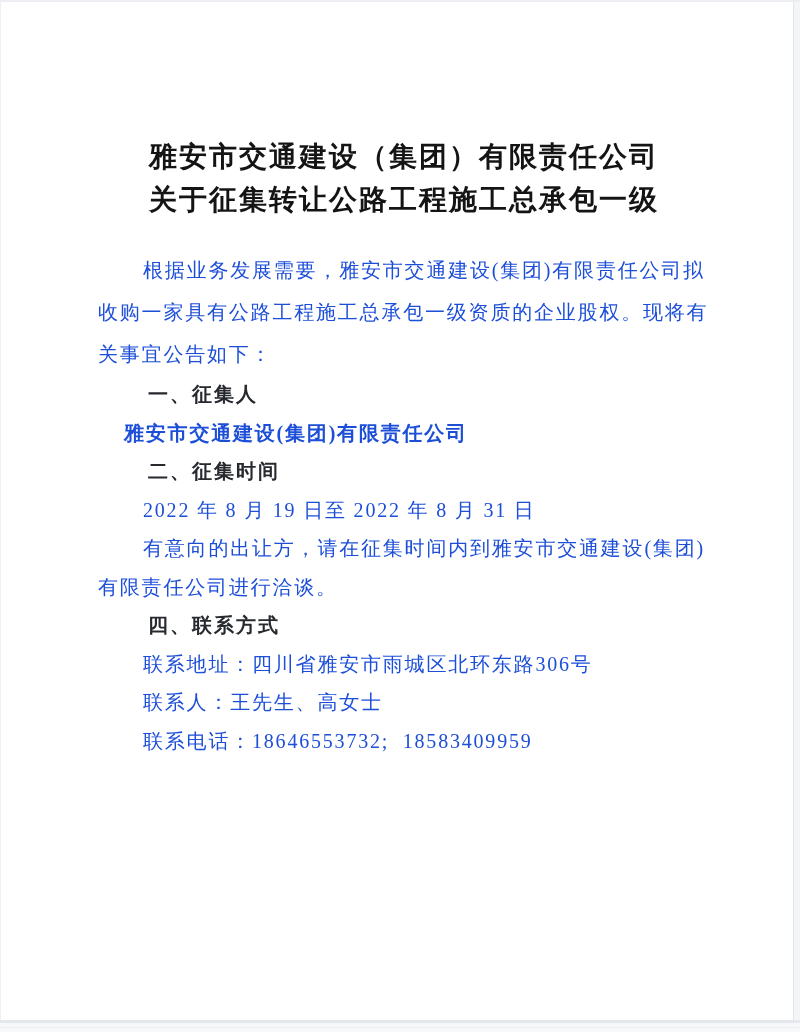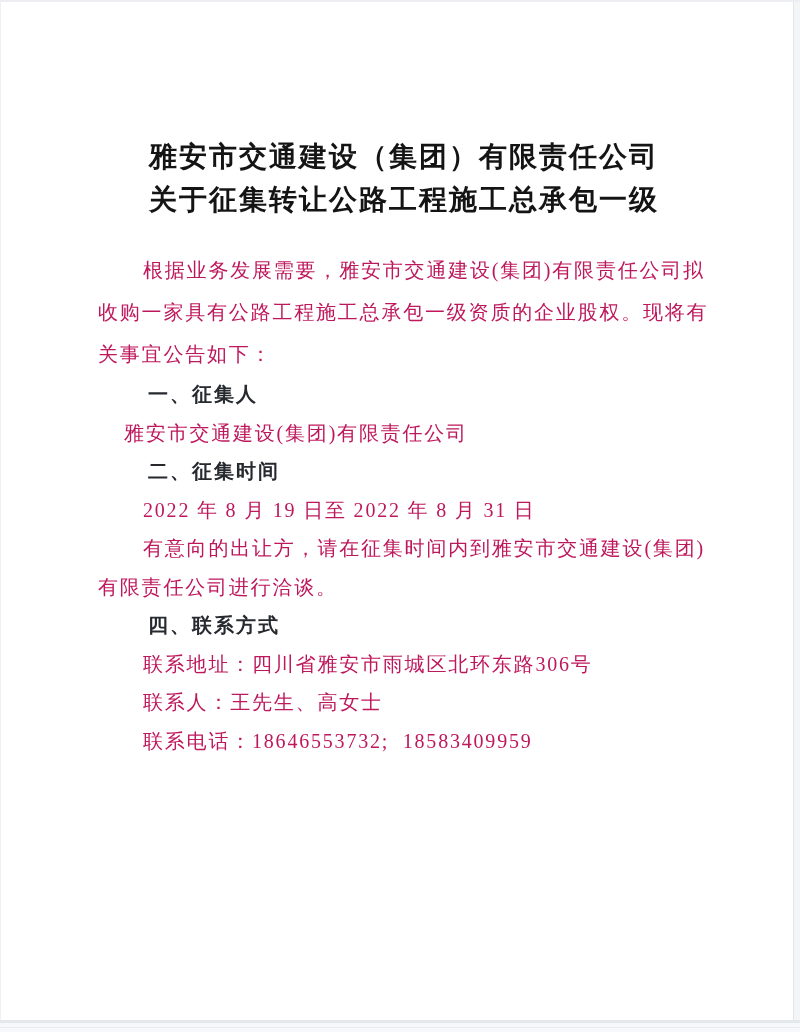--- a/index.html
+++ b/index.html
@@ -68,36 +68,36 @@
     white-space: pre;
   }
 
   .intro-block { margin-top: 28px; }
 
   .doc-line {
     font-size: 20px;
     letter-spacing: 1.8px;
     line-height: 42px;
     white-space: pre;
-    color: #be185d;
+    color: #1d4ed8;
   }
   .lower .doc-line { line-height: 38.5px; }
 
   .heading-line {
     font-family: "Liberation Sans", "DejaVu Sans", sans-serif;
     font-weight: bold;
     font-size: 20px;
     letter-spacing: 2px;
     line-height: 38.5px;
     white-space: pre;
     color: #26292e;
   }
 
   .indent0 { padding-left: 0; }
-  .indent1 { padding-left: 26px; }
+  .indent1 { padding-left: 26px; font-weight: bold; }
   .indent2 { padding-left: 45px; }
   .indent-h { padding-left: 50px; }
 </style>
 </head>
 <body>
 
 <div class="viewport">
   <div class="paper">
     <div class="content">
 

